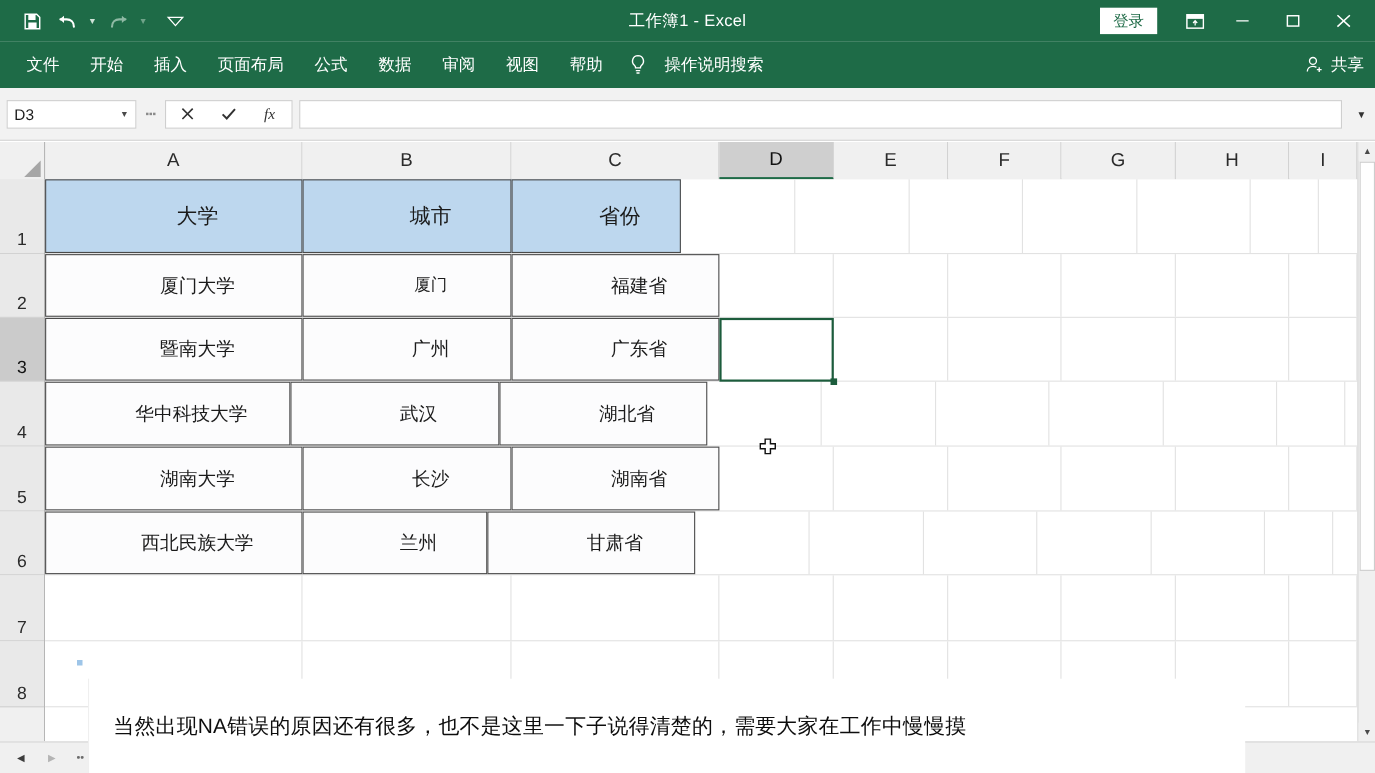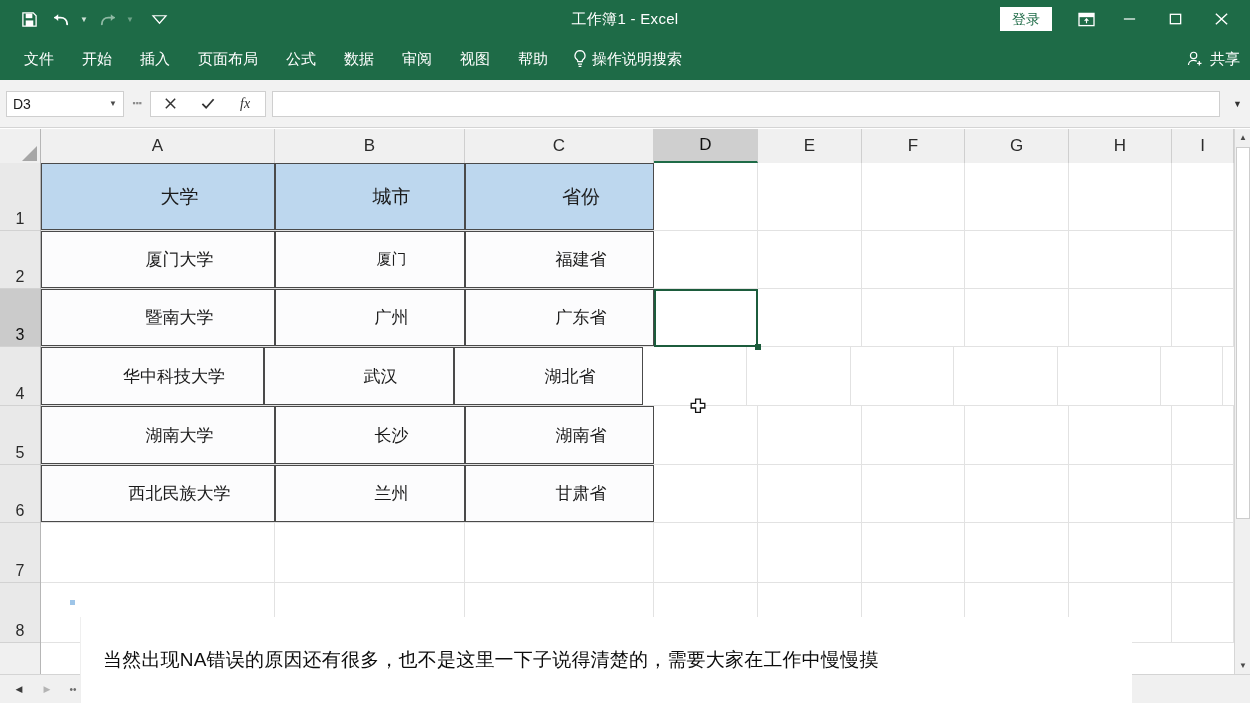--- a/index.html
+++ b/index.html
@@ -50,21 +50,21 @@
   .menubar {
     position: absolute; left: 0; top: 38px; width: 1250px; height: 42px;
     background: #1e6b47;
     display: flex; align-items: center;
   }
   .menu-item {
     color: #ffffff; font-size: 15px; padding: 0 14px; height: 42px;
     display: flex; align-items: center; white-space: nowrap;
   }
   .menu-item:first-child { padding-left: 24px; }
-  .tellme { display: flex; align-items: center; gap: 4px; padding-left: 10px; text-align: center; }
+  .tellme { display: flex; align-items: center; gap: 16px; padding-left: 10px; text-align: center; }
   .tellme-label { color: #ffffff; font-size: 15px; }
   .share {
     position: absolute; right: 10px; top: 0; height: 42px;
     display: flex; align-items: center; gap: 5px; color: #ffffff; font-size: 15px;
   }
 
   
   .formulabar {
     position: absolute; left: 0; top: 80px; width: 1250px; height: 48px;
     background: #f2f2f2;
@@ -360,21 +360,21 @@
       <div class="rowhead" style="height:58px">6</div>
       <div class="rowhead" style="height:60px">7</div>
       <div class="rowhead" style="height:60px">8</div>
     </div>
 
     <div class="cells">
 
       <div class="cellrow" style="height:68px">
         <div class="cell tbl hdr" style="width:234px">大学</div>
         <div class="cell tbl hdr" style="width:190px">城市</div>
-        <div class="cell tbl hdr" style="width:189px">省份</div>
+        <div class="cell tbl hdr" style="width:154px">省份</div>
         <div class="cell" style="width:104px"></div>
         <div class="cell" style="width:104px"></div>
         <div class="cell" style="width:103px"></div>
         <div class="cell" style="width:104px"></div>
         <div class="cell" style="width:103px"></div>
         <div class="cell" style="width:62px"></div>
       </div>
 
       <div class="cellrow" style="height:58px">
         <div class="cell tbl" style="width:234px">厦门大学</div>
@@ -419,21 +419,21 @@
         <div class="cell" style="width:104px"></div>
         <div class="cell" style="width:104px"></div>
         <div class="cell" style="width:103px"></div>
         <div class="cell" style="width:104px"></div>
         <div class="cell" style="width:103px"></div>
         <div class="cell" style="width:62px"></div>
       </div>
 
       <div class="cellrow" style="height:58px">
         <div class="cell tbl" style="width:234px">西北民族大学</div>
-        <div class="cell tbl" style="width:190px">兰州</div>
+        <div class="cell tbl" style="width:168px">兰州</div>
         <div class="cell tbl" style="width:189px">甘肃省</div>
         <div class="cell" style="width:104px"></div>
         <div class="cell" style="width:104px"></div>
         <div class="cell" style="width:103px"></div>
         <div class="cell" style="width:104px"></div>
         <div class="cell" style="width:103px"></div>
         <div class="cell" style="width:62px"></div>
       </div>
 
       <div class="cellrow" style="height:60px">

